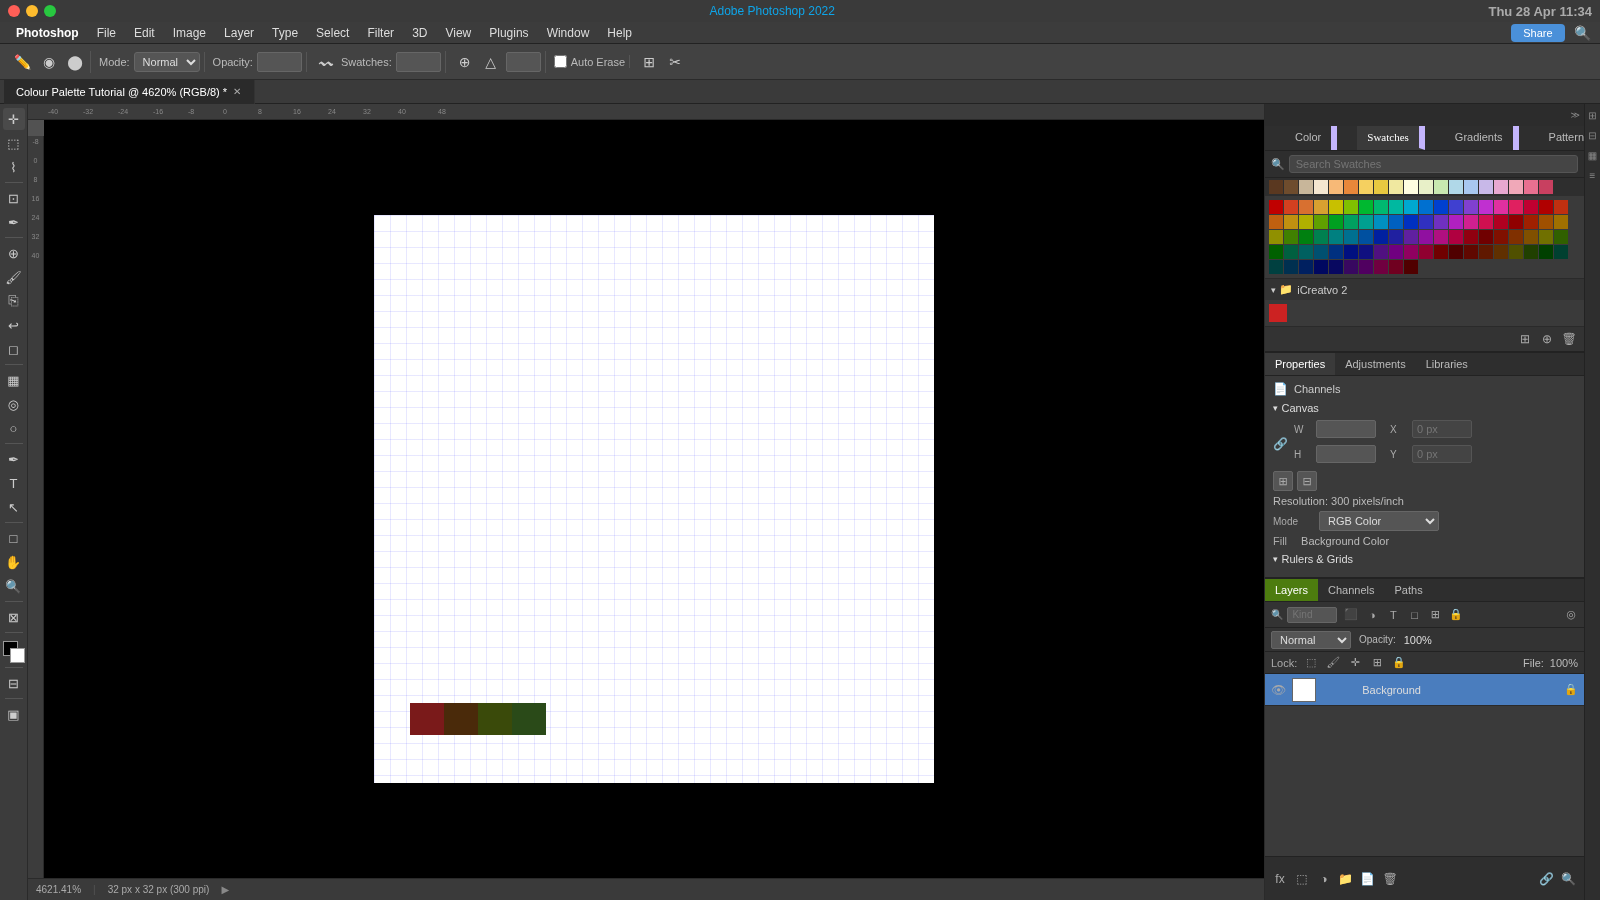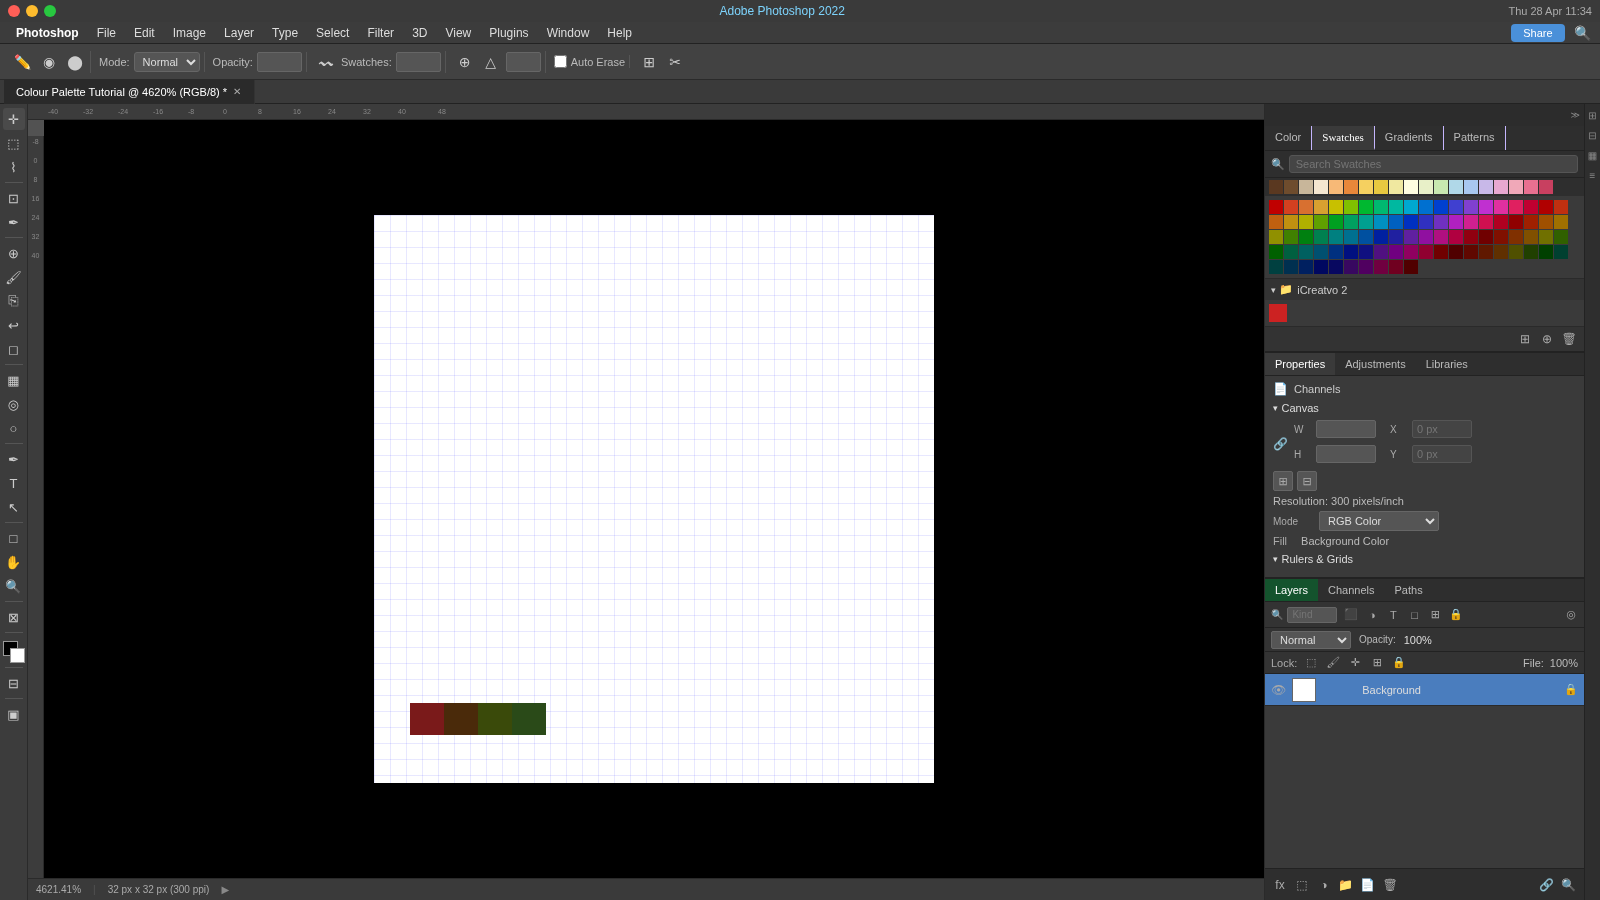--- a/index.html
+++ b/index.html
@@ -27,28 +27,29 @@
     }
     .traffic-light { display: flex; gap: 6px; align-items: center; }
     .tl-btn { width: 12px; height: 12px; border-radius: 50%; }
     .tl-close { background: #ff5f57; }
     .tl-min { background: #febc2e; }
     .tl-max { background: #28c840; }
     .title-bar-center {
       flex: 1;
       text-align: center;
       font-size: 12px;
-      color: #7dd3fc;
+      color: #0ea5e9;
     }
     .title-bar-right {
       display: flex;
       align-items: flex-end;
       gap: 6px;
-      font-size: 11px;
+      font-size: 13px;
       color: #aaa;
+      font-weight: bold;
     }
 
     
     .menu-bar {
       height: 22px;
       background: #3c3c3c;
       display: flex;
       align-items: center;
       padding: 0 8px;
       gap: 2px;
@@ -289,21 +290,22 @@
     .panel-tabs {
       display: flex;
       background: #2e2e2e;
       border-bottom: 1px solid #222;
     }
     .panel-tab {
       padding: 5px 10px;
       font-size: 11px;
       color: #bbb;
       cursor: pointer;
-      border-right: 1px solid #c4b5fd;
+      border-right: 6px solid #c4b5fd;
+      margin-left: 20px;
     }
     .panel-tab.active {
       color: #fff;
       background: #3a3a3a;
       border-bottom: 2px solid #3a3a3a;
       font-family: Liberation Serif, serif;
     }
     .panel-search {
       padding: 4px 6px;
       background: #2e2e2e;
@@ -497,21 +499,21 @@
       background: #2e2e2e;
       border-bottom: 1px solid #222;
       flex-shrink: 0;
     }
     .layers-tab {
       padding: 5px 10px;
       font-size: 11px;
       color: #bbb;
       cursor: pointer;
     }
-    .layers-tab.active { color: #fff; background: #14532d; }
+    .layers-tab.active { color: #fff; background: #4d7c0f; }
 
     .layers-toolbar {
       height: 26px;
       background: #333;
       display: flex;
       align-items: center;
       padding: 0 4px;
       gap: 3px;
       border-bottom: 1px solid #222;
       flex-shrink: 0;
@@ -617,21 +619,21 @@
       font-size: 11px;
       color: #ddd;
       margin-left: 40px;
     }
     .layer-lock-icon {
       font-size: 11px;
       color: #aaa;
     }
 
     .layers-footer {
-      height: 32px;
+      height: 44px;
       background: #2e2e2e;
       display: flex;
       align-items: center;
       justify-content: space-between;
       padding: 0 6px;
       flex-shrink: 0;
       border-top: 1px solid #222;
     }
     .layers-footer-icons {
       display: flex;

